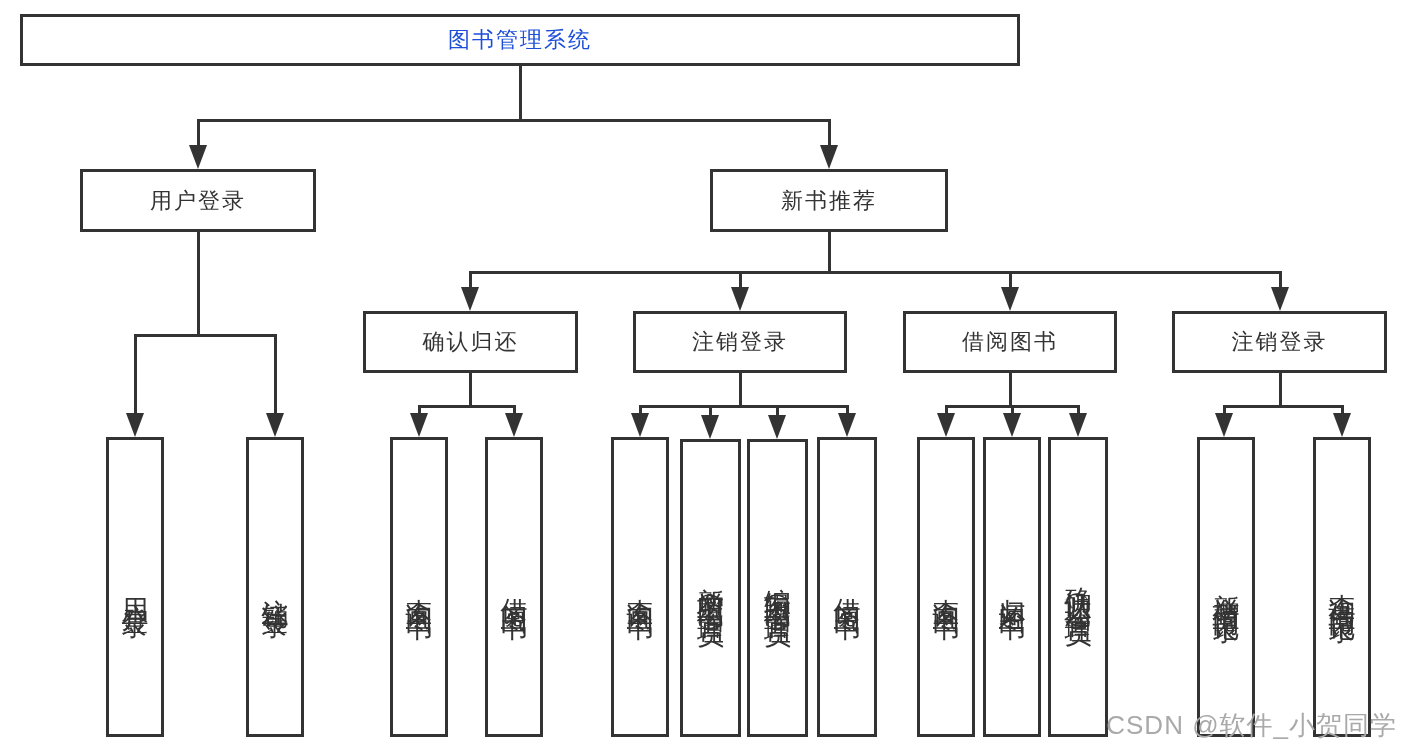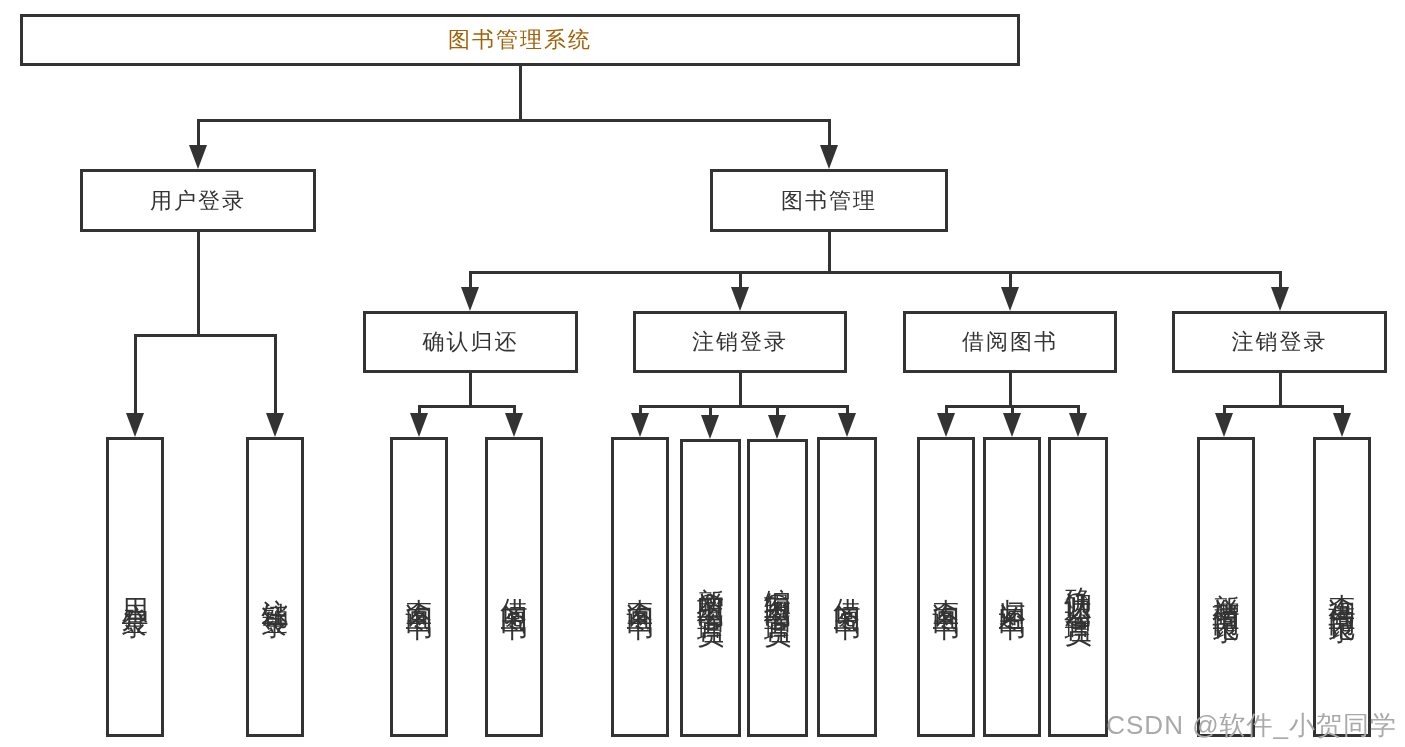--- a/index.html
+++ b/index.html
@@ -105,23 +105,23 @@
       <div class="seg" style="left: 1076.5px; top: 406px; width: 3px; height: 11px; background: rgb(51, 51, 51);"></div>
       <div class="arrowhead" style="left: 1069px; top: 413px; border-top-color: rgb(51, 51, 51);"></div>
       <div class="seg" style="left: 1278.5px; top: 373px; width: 3px; height: 33px; background: rgb(51, 51, 51);"></div>
       <div class="seg" style="left: 1222.5px; top: 404.5px; width: 121px; height: 3px; background: rgb(51, 51, 51);"></div>
       <div class="seg" style="left: 1222.5px; top: 406px; width: 3px; height: 11px; background: rgb(51, 51, 51);"></div>
       <div class="arrowhead" style="left: 1215px; top: 413px; border-top-color: rgb(51, 51, 51);"></div>
       <div class="seg" style="left: 1340.5px; top: 406px; width: 3px; height: 11px; background: rgb(51, 51, 51);"></div>
       <div class="arrowhead" style="left: 1333px; top: 413px; border-top-color: rgb(51, 51, 51);"></div>
     </div>
   <div id="node-layer">
-      <div class="node" style="left: 20px; top: 14px; width: 1000px; height: 52px; border-color: rgb(51, 51, 51); color: #a16207;">图书管理系统</div>
+      <div class="node" style="left: 20px; top: 14px; width: 1000px; height: 52px; border-color: rgb(51, 51, 51); color: #1d4ed8;">图书管理系统</div>
       <div class="node" style="left: 80px; top: 169px; width: 236px; height: 63px; border-color: rgb(51, 51, 51); color: rgb(51, 51, 51);">用户登录</div>
-      <div class="node" style="left: 710px; top: 169px; width: 238px; height: 63px; border-color: rgb(51, 51, 51); color: rgb(51, 51, 51);">图书管理</div>
+      <div class="node" style="left: 710px; top: 169px; width: 238px; height: 63px; border-color: rgb(51, 51, 51); color: rgb(51, 51, 51);">新书推荐</div>
       <div class="node" style="left: 363px; top: 311px; width: 215px; height: 62px; border-color: rgb(51, 51, 51); color: rgb(51, 51, 51);">确认归还</div>
       <div class="node" style="left: 633px; top: 311px; width: 214px; height: 62px; border-color: rgb(51, 51, 51); color: rgb(51, 51, 51);">注销登录</div>
       <div class="node" style="left: 903px; top: 311px; width: 214px; height: 62px; border-color: rgb(51, 51, 51); color: rgb(51, 51, 51);">借阅图书</div>
       <div class="node" style="left: 1172px; top: 311px; width: 215px; height: 62px; border-color: rgb(51, 51, 51); color: rgb(51, 51, 51);">注销登录</div>
       <div class="node vertical" style="left: 106px; top: 437px; width: 58px; height: 300px; border-color: rgb(51, 51, 51); color: rgb(51, 51, 51);">用户登录</div>
       <div class="node vertical" style="left: 246px; top: 437px; width: 58px; height: 300px; border-color: rgb(51, 51, 51); color: rgb(51, 51, 51);">注销登录</div>
       <div class="node vertical" style="left: 390px; top: 437px; width: 58px; height: 300px; border-color: rgb(51, 51, 51); color: rgb(51, 51, 51);">查询图书</div>
       <div class="node vertical" style="left: 485px; top: 437px; width: 58px; height: 300px; border-color: rgb(51, 51, 51); color: rgb(51, 51, 51);">借阅图书</div>
       <div class="node vertical" style="left: 611px; top: 437px; width: 58px; height: 300px; border-color: rgb(51, 51, 51); color: rgb(51, 51, 51);">查询图书</div>
       <div class="node vertical" style="left: 680px; top: 439px; width: 61px; height: 298px; border-color: rgb(51, 51, 51); color: rgb(51, 51, 51);">新增图书（管理员）</div>

